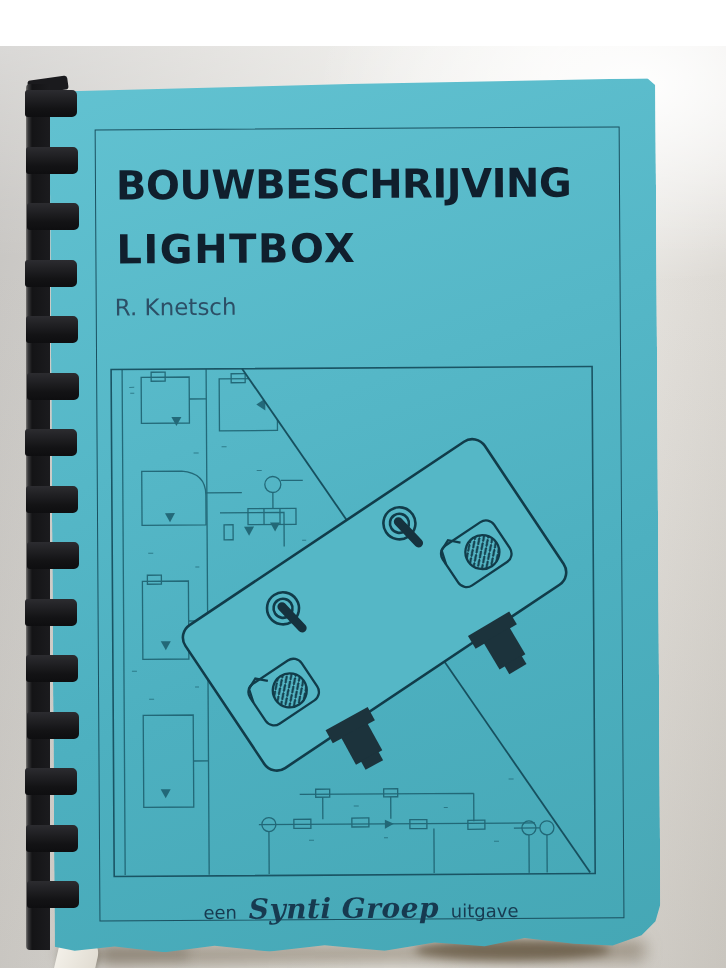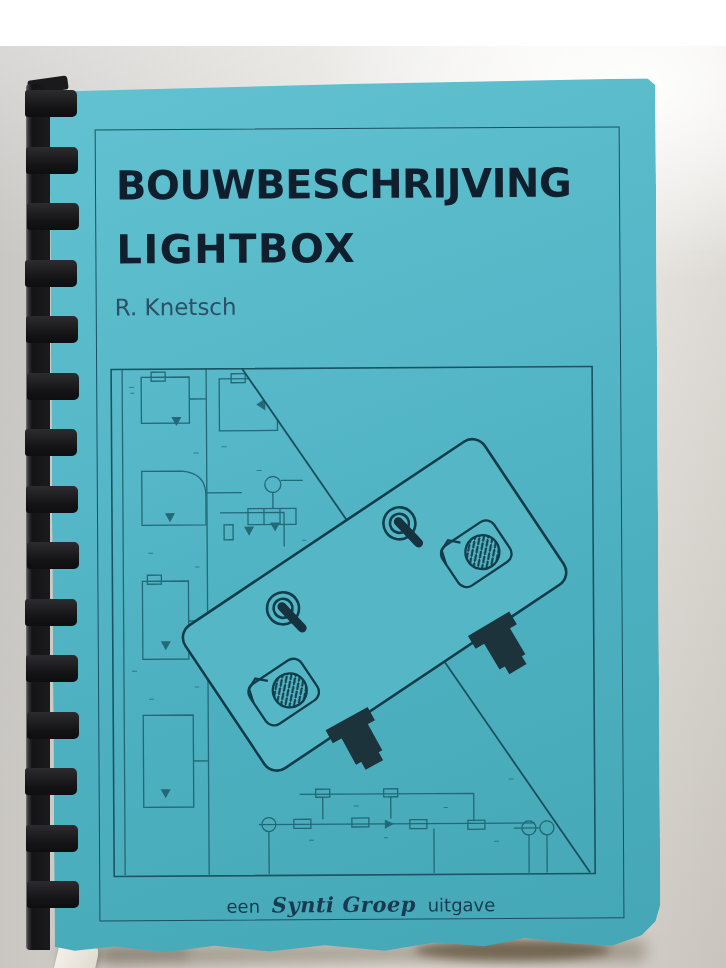--- a/index.html
+++ b/index.html
@@ -33,21 +33,21 @@
     border:1.6px solid #1a5060;}
   .title{position:absolute;left:66px;color:#101f2d;font-weight:bold;
     font-size:40px;letter-spacing:-.5px;line-height:1;white-space:nowrap;}
   .title1{top:84px;}
   .title2{top:148px;letter-spacing:1.5px;}
   .author{position:absolute;left:64px;top:214px;color:#2c4f66;font-size:23px;line-height:1.1;}
   .illustration{position:absolute;left:0;top:0;width:606px;height:872px;display:block;}
   .footer{position:absolute;left:45px;top:812px;width:523px;text-align:center;
     color:#173a50;font-size:18px;white-space:nowrap;}
   .footer .brand{font-family:"DejaVu Serif","Liberation Serif",serif;
-    font-style:italic;font-weight:bold;font-size:21px;letter-spacing:.5px;margin:0 6px;}
+    font-style:italic;font-weight:bold;font-size:28px;letter-spacing:.5px;margin:0 6px;}
   
   .comb{position:absolute;left:24px;top:36px;width:56px;height:874px;z-index:4;}
   .comb-spine{position:absolute;left:2px;top:2px;width:24px;height:866px;
     background:linear-gradient(90deg,#7a7876 0,#3a3a3c 2px,#141416 6px,#1b1b1e 100%);
     border-radius:4px 0 0 4px;}
   .comb-tooth{position:absolute;left:2px;width:52px;height:27px;
     background:linear-gradient(180deg,#2c2c30,#131315 70%,#0e0e10);
     border-radius:3px 5px 5px 3px;}
   .comb-tip{position:absolute;left:4px;top:-4px;width:40px;height:14px;
     background:#1a1a1d;transform:rotate(-8deg);border-radius:3px;}

